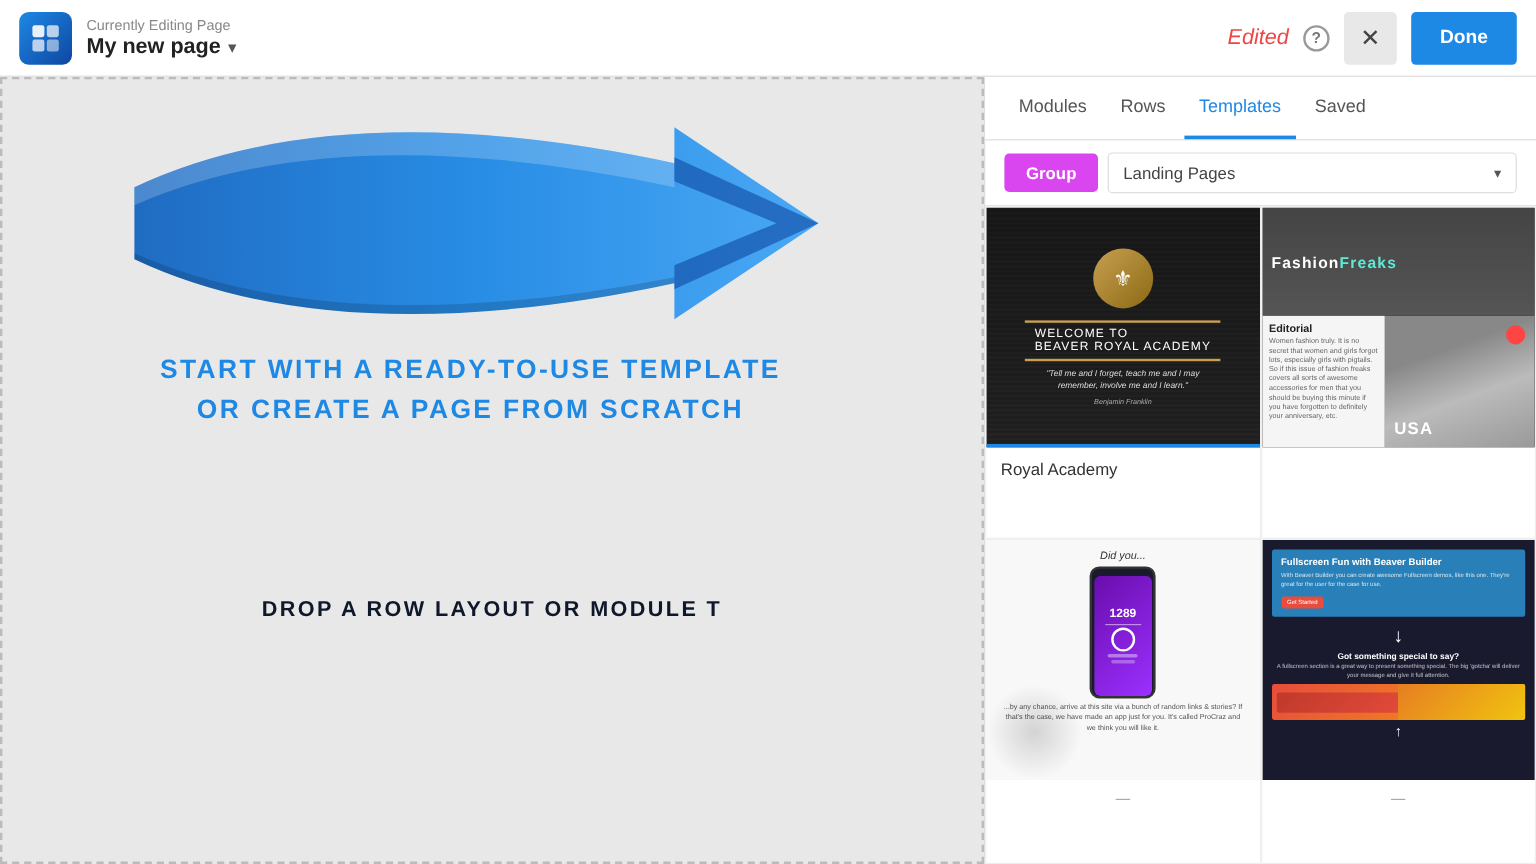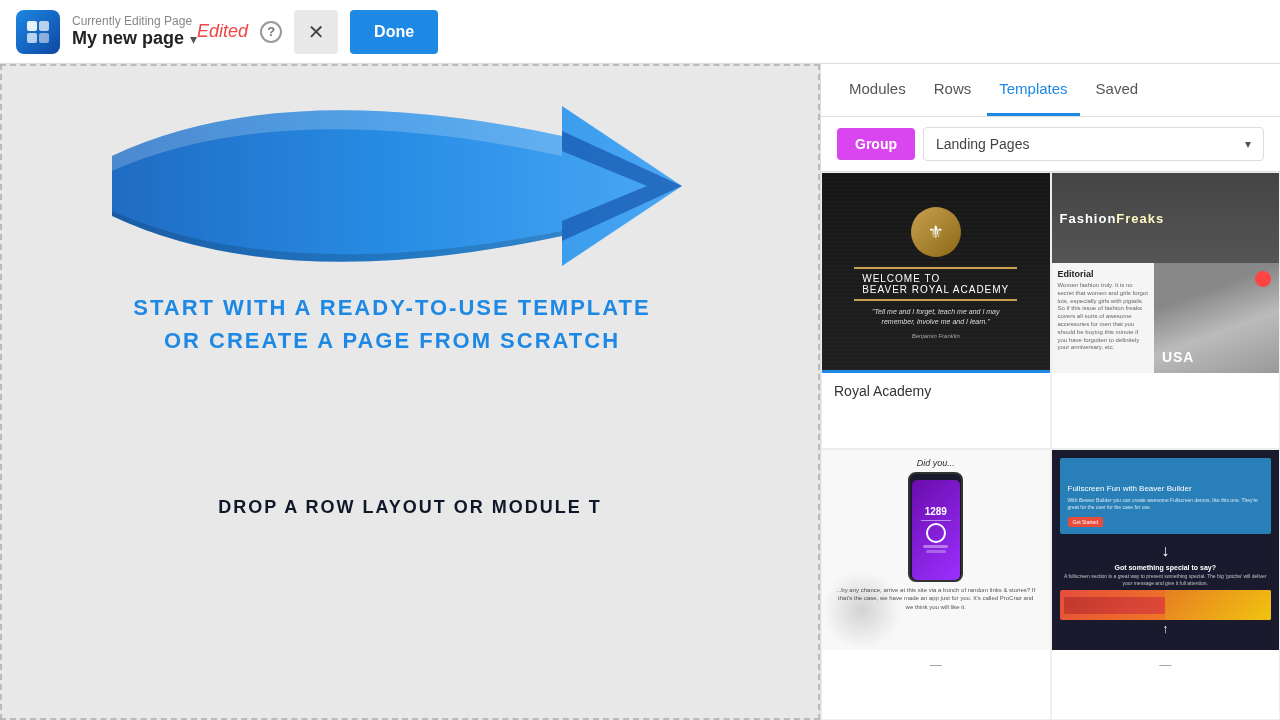--- a/index.html
+++ b/index.html
@@ -2,20 +2,21 @@
 <html><head>
   <meta charset="utf-8">
   <style>
     * { box-sizing: border-box; margin: 0; padding: 0; }
     body { font-family: -apple-system, BlinkMacSystemFont, 'Segoe UI', sans-serif; width: 1280px; height: 720px; overflow: hidden; background: #f0f0f0; }
 
     
     #header {
       display: flex;
       align-items: center;
+      justify-content: space-between;
       background: #fff;
       height: 64px;
       border-bottom: 1px solid #ddd;
       padding: 3px 16px;
       position: relative;
       z-index: 10;
     }
     #header-left {
       display: flex;
       align-items: center;
@@ -348,21 +349,21 @@
     }
     #fashion-brand {
       color: #fff;
       font-size: 13px;
       font-weight: 700;
       letter-spacing: 1px;
       z-index: 1;
       position: relative;
     }
     #fashion-brand span {
-      color: #fef9c3;
+      color: #5eead4;
     }
     #fashion-bottom {
       height: 55%;
       display: flex;
     }
     #fashion-text-side {
       flex: 1;
       background: #f5f5f5;
       padding: 6px;
     }
@@ -478,24 +479,23 @@
     }
     #beaver-top {
       background: #2980b9;
       padding: 6px 8px;
       margin-bottom: 4px;
       border-radius: 2px;
     }
     #beaver-title {
       color: #fff;
       font-size: 8px;
-      font-weight: 400;
+      font-weight: 700;
       line-height: 1.3;
       margin-bottom: 3px;
-      margin-top: 20px;
     }
     #beaver-desc-sm {
       color: rgba(255,255,255,0.8);
       font-size: 5px;
       line-height: 1.3;
     }
     #beaver-get-started {
       background: #e74c3c;
       color: #fff;
       font-size: 5px;

